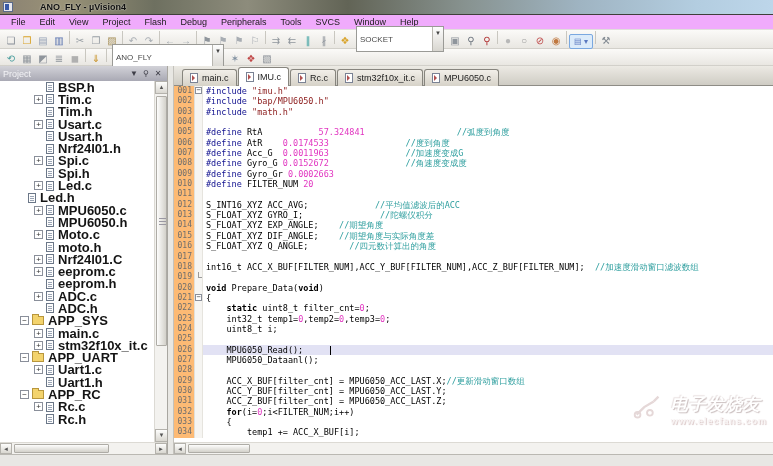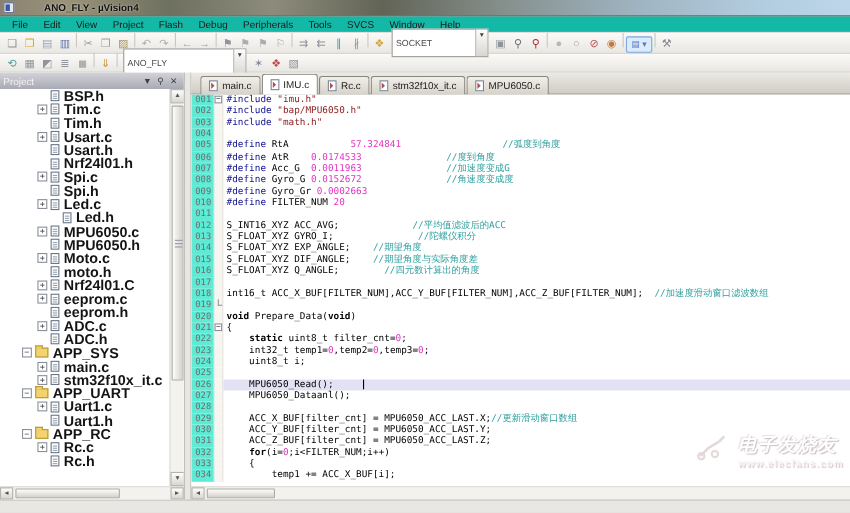--- a/index.html
+++ b/index.html
@@ -9,21 +9,21 @@
 
   
   .titlebar { height:15px; display:flex; align-items:center; padding-left:3px;
     background:linear-gradient(90deg,#8a8172 0%,#9a9378 8%,#6e7060 20%,#8d8c7c 32%,#626456 45%,#87928f 60%,#9fb4c2 75%,#b3cde0 90%,#bdd6ea 100%);
     border-bottom:1px solid #3f3f3a;gap:23px; }
   .win-icon { width:10px; height:10px; background:#e8e8ee; border:1px solid #5a6a8a; margin-right:4px; position:relative; }
   .win-icon::after { content:""; position:absolute; left:1px; top:1px; width:4px; height:6px; background:#3a5aa8; }
   .title-text { font-size:9px; color:#101010; font-weight:bold; text-shadow:0 0 2px #ffffffaa; }
 
   
-  .menubar { height:15px; background:#14b8a6; border-bottom:1px solid #e0dfdb; display:flex; align-items:center; padding-left:4px; }
+  .menubar { height:15px; background:#f0abfc; border-bottom:1px solid #e0dfdb; display:flex; align-items:center; padding-left:4px; }
   .menu-item { font-size:9px; color:#1a1a1a; padding:1px 7px; cursor:default; }
 
   
   .toolbar { display:flex; align-items:center; background:linear-gradient(#fbfaf8,#e9e7e2); border-bottom:1px solid #d2d0ca; padding-left:3px; }
   .toolbar1 { height:19px; }
   .toolbar2 { height:17px; }
   .tbi { width:16px; height:15px; font-size:10px; line-height:14px; text-align:center; display:inline-block; cursor:default; }
   .tb-sep { width:1px; height:13px; background:#c9c7c0; margin:0 2px; display:inline-block; }
   .combo { height:26px; background:#ffffff; border:1px solid #9a9a96; display:flex; align-items:center; margin:0 3px; }
   .combo .cval { flex:1; font-size:8px; color:#4a4a4a; padding-left:3px; overflow:hidden; white-space:nowrap; }
@@ -65,21 +65,21 @@
   .tabbar { height:20px; background:linear-gradient(#eceae4,#cfccc4); border-bottom:1px solid #8e8c86; display:flex; align-items:flex-end; padding-left:8px; }
   .tab { height:17px; display:flex; align-items:center; padding:0 7px; margin-right:1px; border:1px solid #87857e; border-bottom:none; border-radius:3px 3px 0 0;
     background:linear-gradient(#f2efe9,#d6d2c8); font-size:9px; color:#222; position:relative; top:1px; cursor:default; }
   .tab.active { background:#ffffff; height:19px; z-index:2; }
   .tabico { width:8px; height:10px; background:#fff; border:1px solid #7a8294; margin-right:4px; position:relative; flex:none; }
   .tabico::after { content:""; position:absolute; left:1px; top:1px; border-left:3px solid #b05050; border-top:3px solid transparent; border-bottom:3px solid transparent; }
 
   .code-wrap { flex:1; position:relative; background:#ffffff; overflow:hidden; }
   .code-lines { position:absolute; inset:0; font-family:"DejaVu Sans Mono", monospace; font-size:8.5px; }
   .cl { display:flex; height:10.35px; line-height:10.35px; white-space:pre; }
-  .lnum { width:21px; flex:none; text-align:right; padding-right:2px; color:#6e6e6e; font-size:8px; background:#5eead4; border-right:1px solid #e2e0da; }
+  .lnum { width:21px; flex:none; text-align:right; padding-right:2px; color:#6e6e6e; font-size:8px; background:#fdba74; border-right:1px solid #e2e0da; }
   .lfold { width:8px; flex:none; background:#f6f5f2; border-right:1px solid #e6e4de; position:relative; }
   .lfold .fm { position:absolute; left:0px; top:1px; width:7px; height:7px; border:1px solid #8a8f9a; background:#fff; font-size:7px; line-height:5px; text-align:center; color:#333; }
   .lfold .fe { position:absolute; left:3px; top:0; width:4px; height:6px; border-left:1px solid #9a9a9a; border-bottom:1px solid #9a9a9a; }
   .ltext { flex:1; padding-left:3px; }
   .cl.hl .ltext { background:#e2e2f4; }
   .seg-t { color:#000000; }
   .seg-k { color:#000000; font-weight:bold; }
   .seg-p { color:#10108e; }
   .seg-s { color:#8b1a1a; }
   .seg-n { color:#e135c0; }
@@ -184,21 +184,21 @@
             <div class="trow" style="padding-left: 34px;">
               <span class="texp none"></span>
               <span class="tico-page"></span>
               <span class="tlabel">Spi.h</span>
             </div>
             <div class="trow" style="padding-left: 34px;">
               <span class="texp">+</span>
               <span class="tico-page"></span>
               <span class="tlabel">Led.c</span>
             </div>
-            <div class="trow" style="padding-left: 45px;">
+            <div class="trow" style="padding-left: 16px;">
               <span class="texp none"></span>
               <span class="tico-page"></span>
               <span class="tlabel">Led.h</span>
             </div>
             <div class="trow" style="padding-left: 34px;">
               <span class="texp">+</span>
               <span class="tico-page"></span>
               <span class="tlabel">MPU6050.c</span>
             </div>
             <div class="trow" style="padding-left: 34px;">

